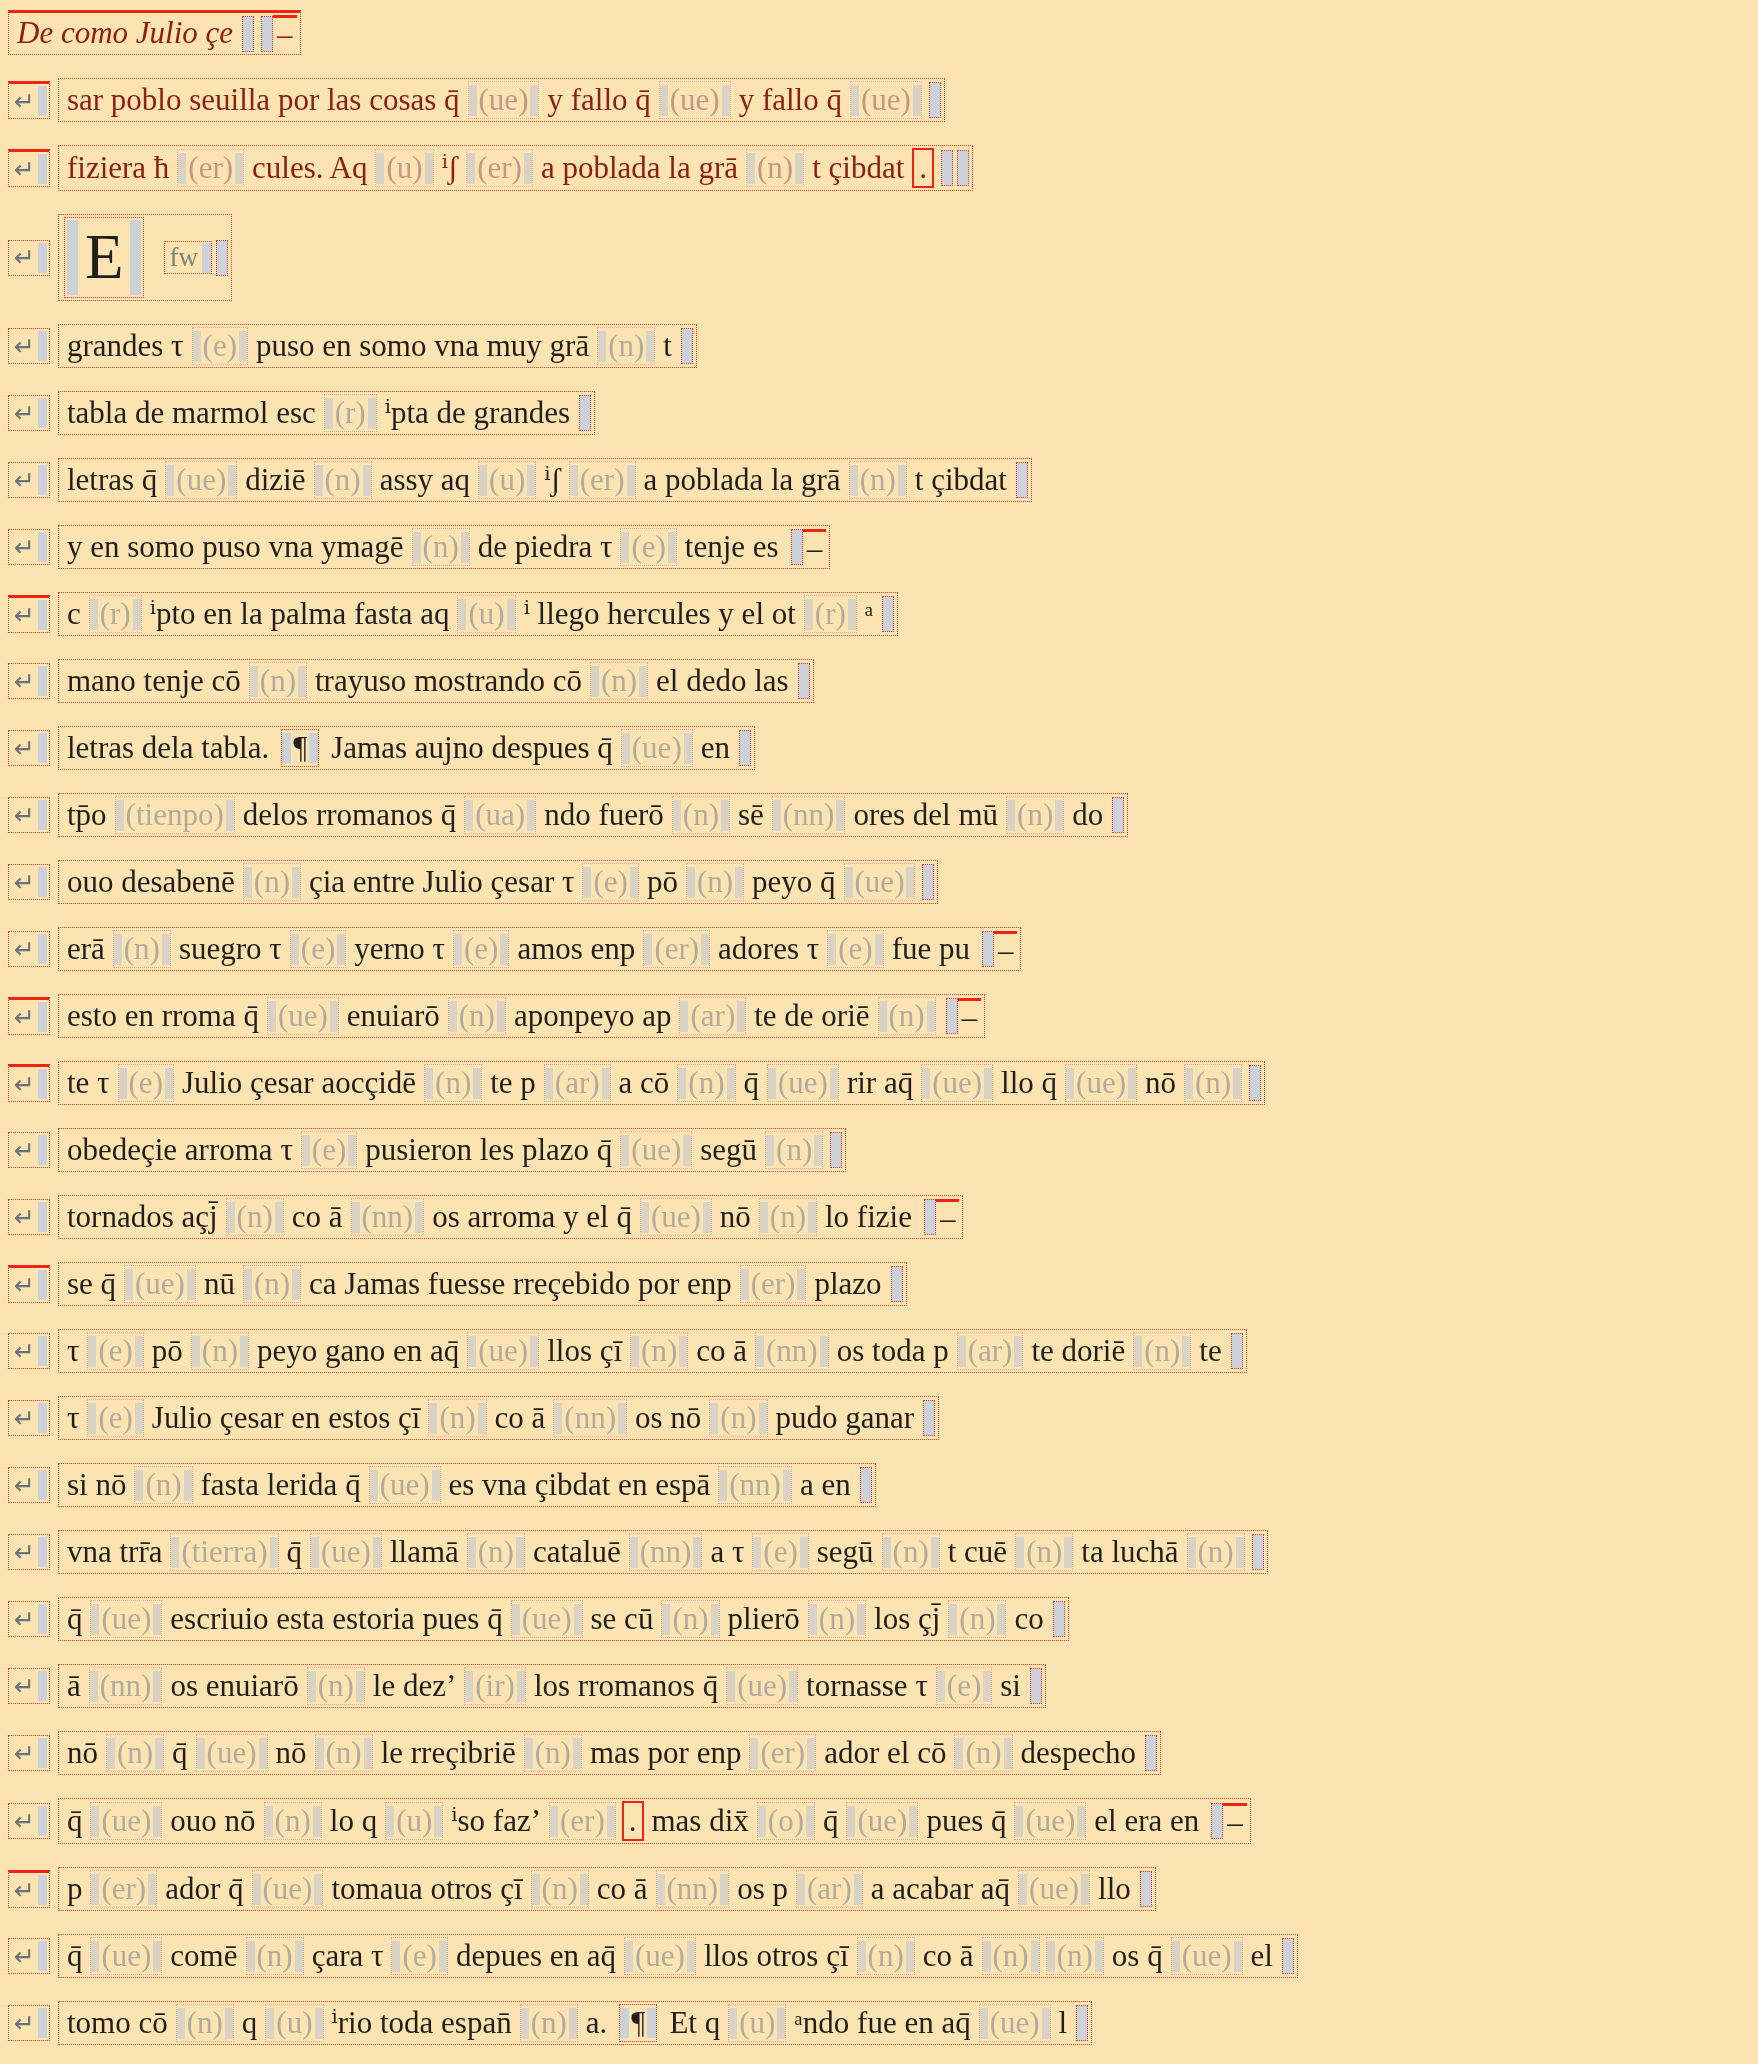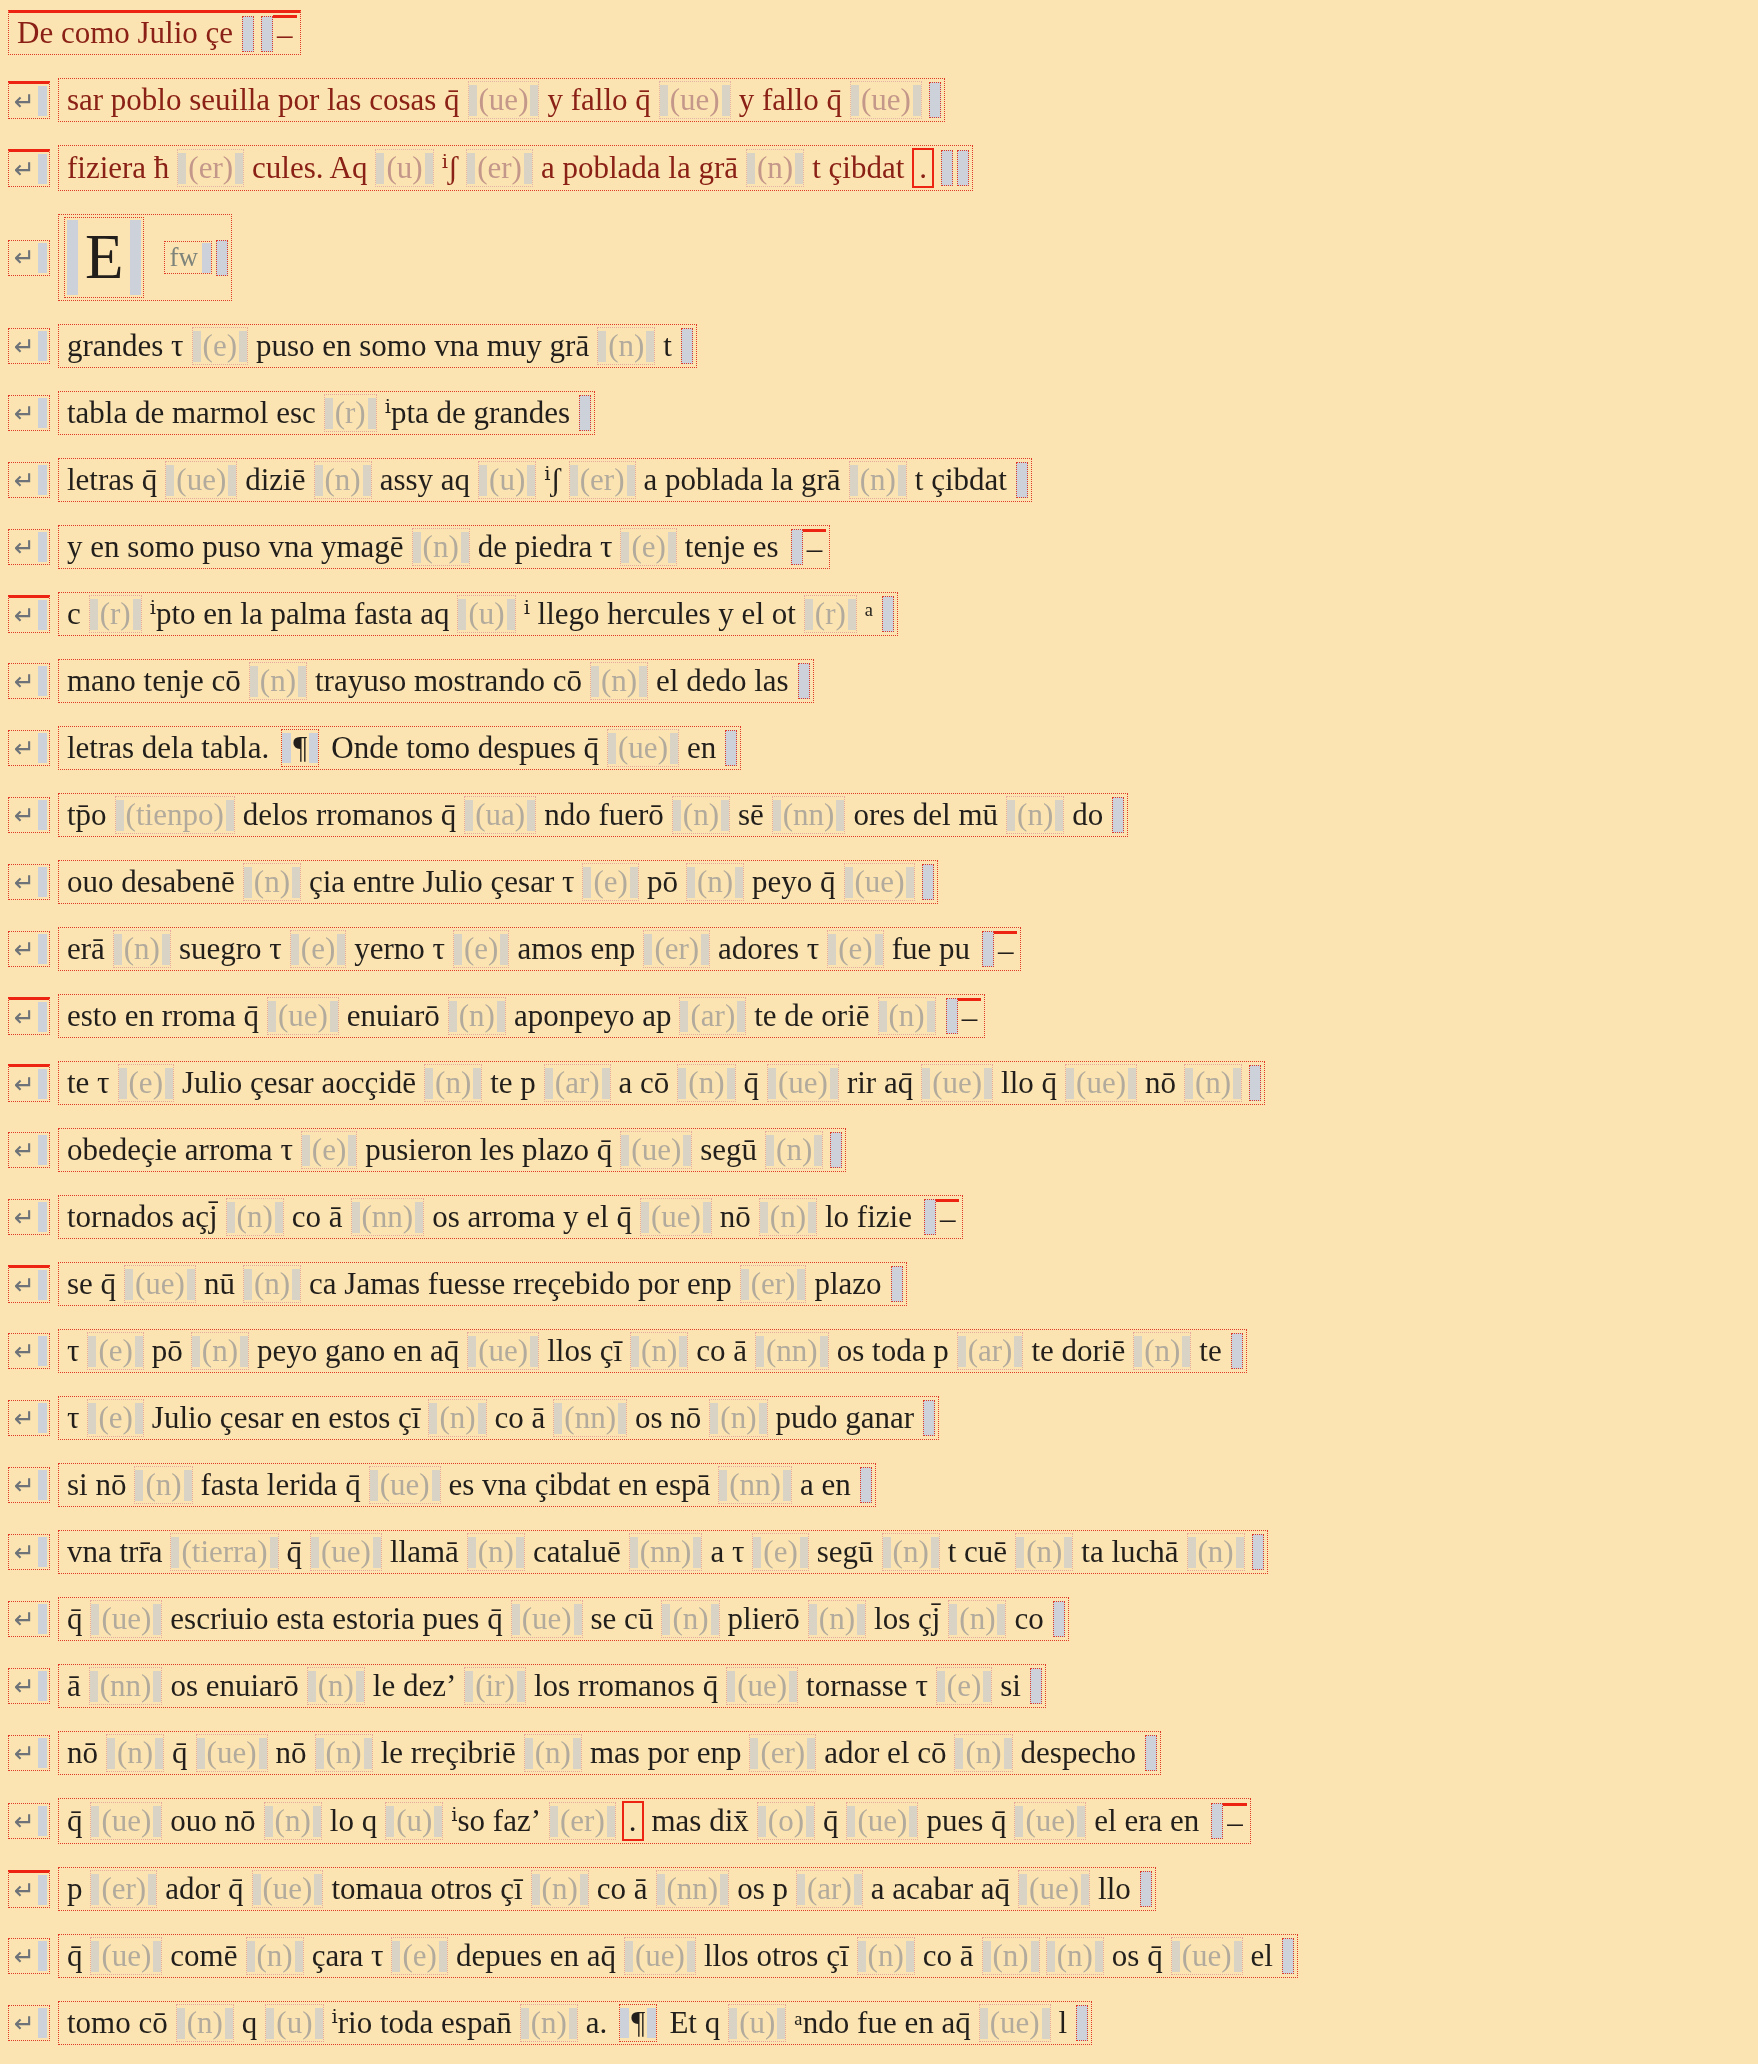--- a/index.html
+++ b/index.html
@@ -7,21 +7,21 @@
     width:1758px;height:2064px;box-sizing:border-box;
     background:#fbe4b1;overflow:hidden;
     padding:10px 6px 0 8px;
     font-family:"Liberation Serif","DejaVu Serif","DejaVu Sans",serif;
     font-size:31px;color:#211e1b;
   }
   .row{display:flex;align-items:center;margin:0 0 23px 0;}
   .row.red{color:#8a2016;}
   .lb{display:inline-flex;align-items:center;flex-wrap:nowrap;
       border:1px dotted #df3a28;padding:2px 3px;min-height:40px;box-sizing:border-box;}
-  .topsolid>.lb{border-top:3px solid #ee2412;}
+  .topsolid>.lb{border-top:3px solid #ee2412;font-style:italic;}
   .cont>.ret{border-top:3px solid #ee2412;}
   .ret{display:inline-flex;align-items:center;border:1px dotted #df3a28;
        padding:2px;margin-right:8px;min-height:36px;box-sizing:border-box;}
   .ret .g{color:#6d7378;font-size:25px;line-height:1;padding:0 3px;
           font-family:"DejaVu Sans","Liberation Sans",sans-serif;}
   .pad{width:9px;height:30px;background:#ccd1da;display:inline-block;flex:none;}
   .w{padding:0 5px;white-space:pre;line-height:1.05;}
   .exp{display:inline-flex;align-items:center;border:1px dotted #e6a99b;margin:0 3px;}
   .exp .pad{background:#d9d3c6;height:31px;width:8px;}
   .exp .t{color:#b2ab9d;padding:0 2px;white-space:pre;}
@@ -299,21 +299,21 @@
           <span class="g">↵</span>
           <span class="pad"></span>
         </span>
         <span class="lb">
           <span class="w">letras dela tabla.</span>
           <span class="pil">
             <span class="pad"></span>
             <span class="t">¶</span>
             <span class="pad"></span>
           </span>
-          <span class="w">Onde tomo despues q̄</span>
+          <span class="w">Jamas aujno despues q̄</span>
           <span class="exp">
             <span class="pad"></span>
             <span class="t">(ue)</span>
             <span class="pad"></span>
           </span>
           <span class="w">en</span>
           <span class="pend"></span>
         </span>
       </div>
       <div class="row ">

